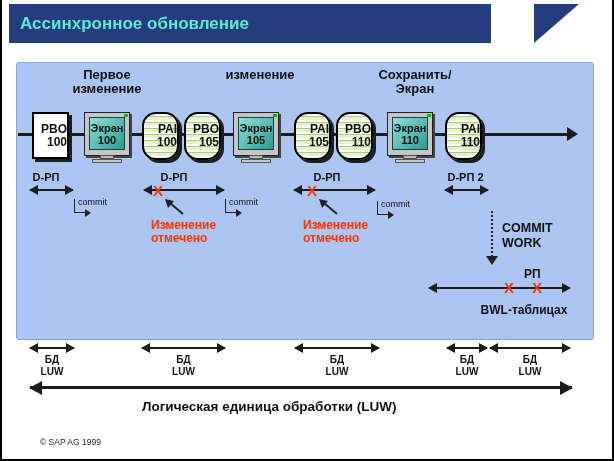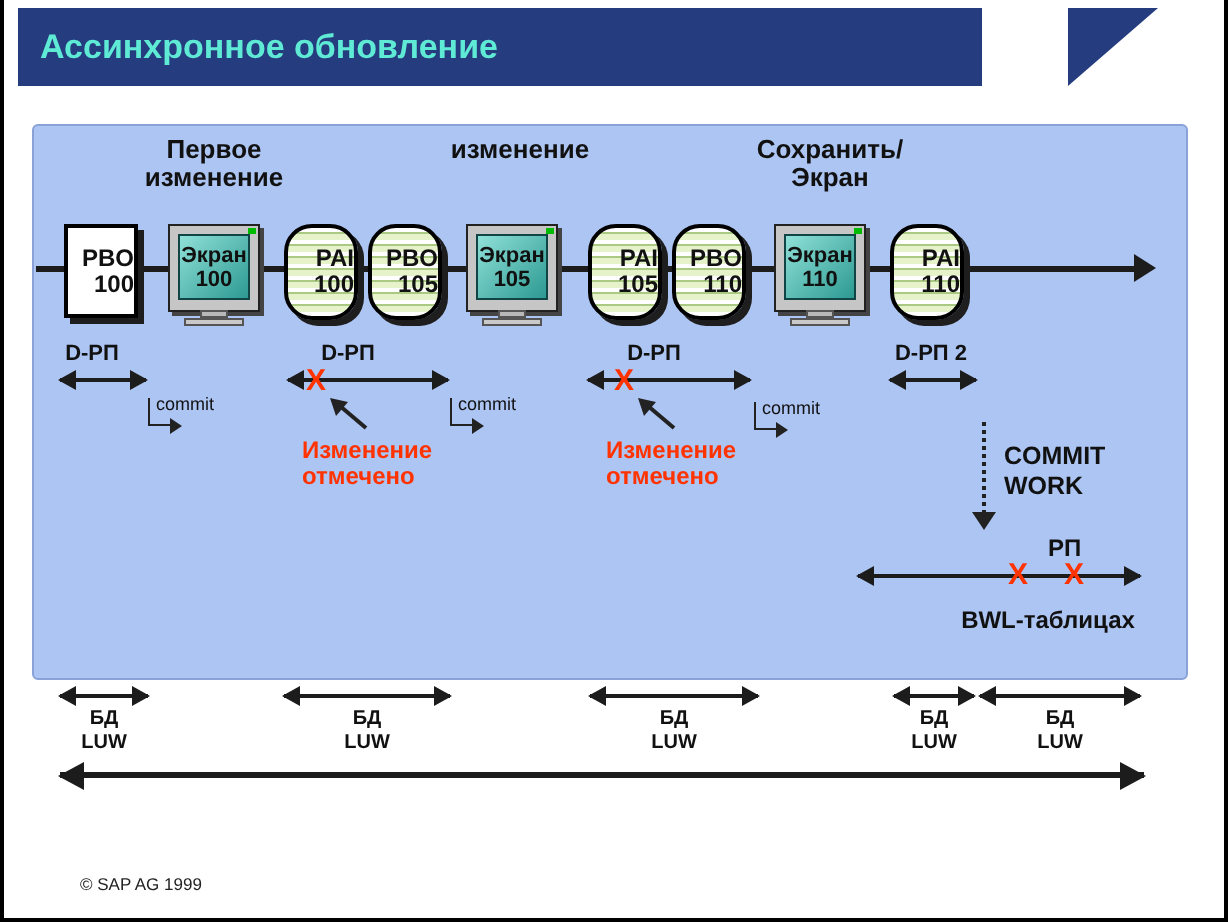--- a/index.html
+++ b/index.html
@@ -245,15 +245,16 @@
     <div class="lbl">БД</div>
     <div>LUW</div>
   </div>
   <div class="bdm" style="left:488px;width:80px;">
     <div class="darr"></div>
     <div class="lbl">БД</div>
     <div>LUW</div>
   </div>
 
   <div class="bigarr"></div>
+  <div class="caption">Логическая единица обработки (LUW)</div>
   <div class="copyright">©  SAP AG 1999</div>
 
 </div>
 
 </body></html>

